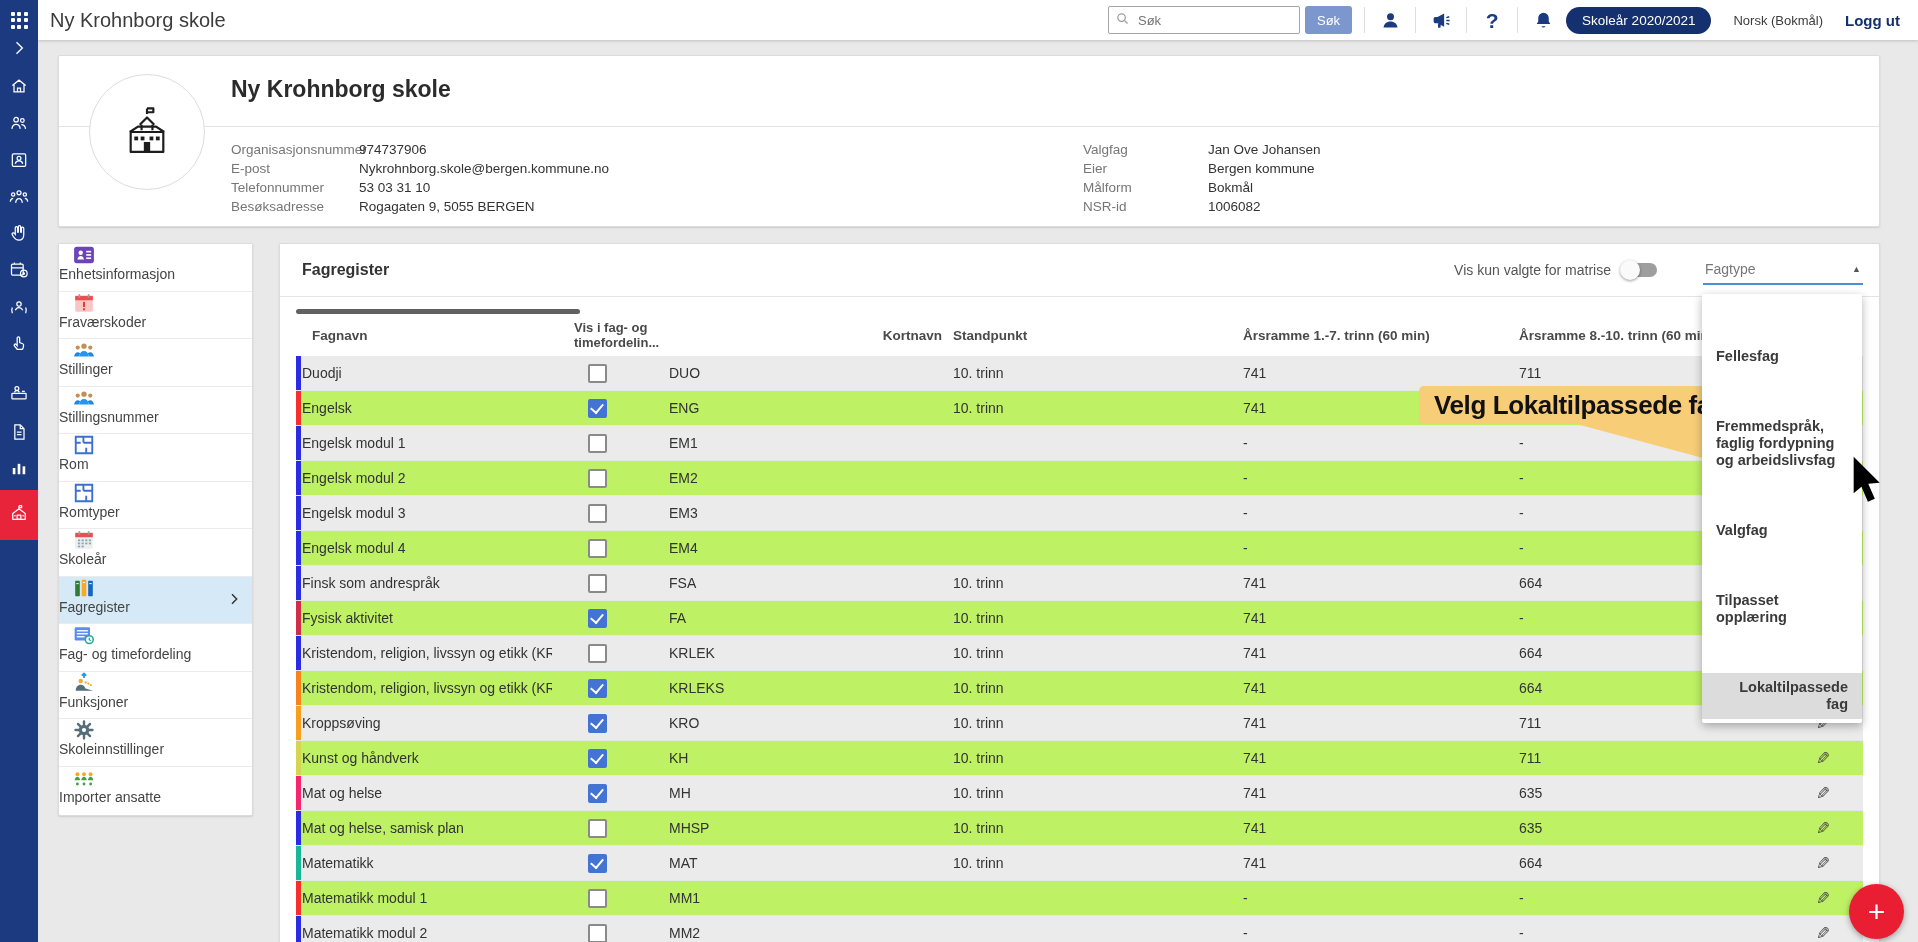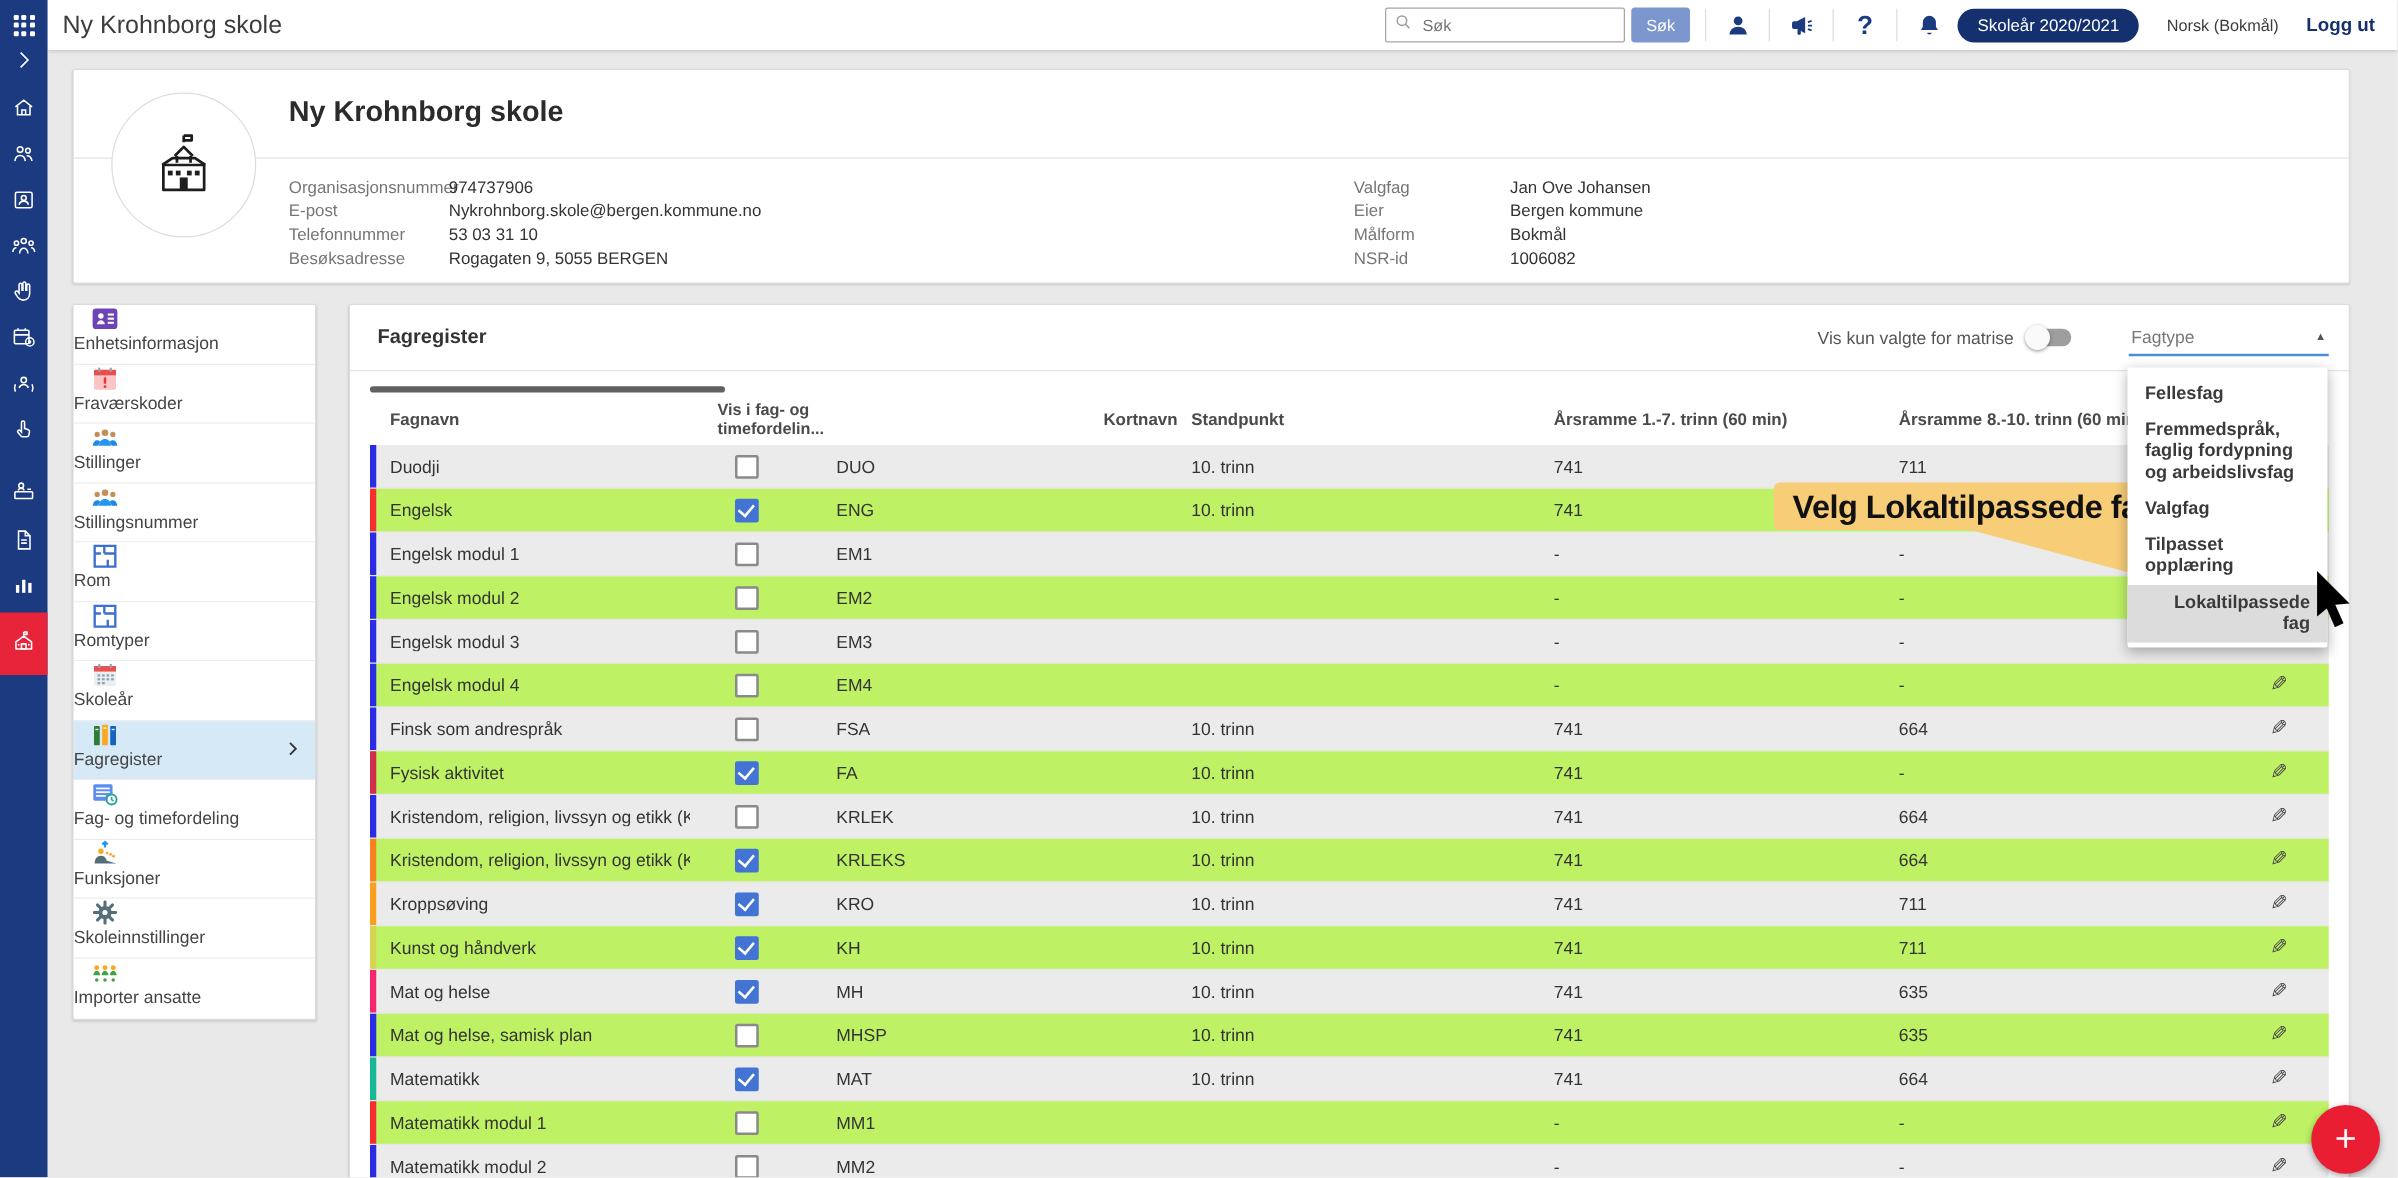--- a/index.html
+++ b/index.html
@@ -66,32 +66,32 @@
   .hscroll{margin-top:12px;height:5px;width:284px;background:#616161;border-radius:3px;cursor:pointer;}
   .thead,.trow{display:grid;grid-template-columns:6px 250px 90px 300px 290px 276px 276px 1fr;align-items:center;}
   .thead{height:42px;font-size:13.5px;font-weight:700;color:#4a4a4a;}
   .hdr-fagnavn{padding-left:10px;}
   .hdr-cb{transform:translateX(22px);width:88px;font-size:13px;line-height:15px;}
   .hdr-kortnavn{padding-left:27px;text-align:right;}
   .hdr-pad{padding-left:11px;}
   .trow{height:34px;font-size:14px;color:#333;border-bottom:1px solid #e6e6e6;background:#bef264;}
   .trow.alt{background:#ebebeb;}
   .stripe{width:5px;height:34px;}
-  .cell-fagnavn{padding-left:10px;white-space:nowrap;overflow:hidden;}
+  .cell-fagnavn{white-space:nowrap;overflow:hidden;}
   .cell-cb{display:flex;justify-content:center;}
   .cb{width:15px;height:15px;border:2px solid #8a8a8a;border-radius:2px;background:#fff;position:relative;cursor:pointer;}
   .cb.on{background:#4374d3;border-color:#4374d3;}
   .cb.on:after{content:"";position:absolute;left:3px;top:0px;width:6px;height:10px;border:solid #fff;border-width:0 2px 2px 0;transform:rotate(40deg);}
   .cell-kortnavn{padding-left:27px;}
   .cell-pad{padding-left:11px;}
   .cell-edit{display:flex;justify-content:center;}
   .pencil{font-family:"DejaVu Sans",sans-serif;font-size:17px;color:#4a4a4a;transform:scaleX(-1);cursor:pointer;}
   
   .dropdown{position:absolute;left:1702px;top:294px;width:160px;background:#fff;box-shadow:0 3px 10px rgba(0,0,0,.3);border-radius:2px;padding:7px 0 4px 0;z-index:40;}
-  .opt{padding:6px 14px;font-size:14.5px;font-weight:700;color:#3a3a3a;line-height:17px;cursor:pointer;}
+  .opt{padding:6px 14px;font-size:14.5px;font-weight:700;color:#3a3a3a;line-height:17px;cursor:pointer;margin-top:41px;}
   .opt.hl{background:#dcdcdc;text-align:right;}
   
   .callout{position:absolute;left:1419px;top:386px;height:38px;background:#f8cd78;border-radius:5px;display:flex;align-items:center;padding:0 15px;z-index:30;}
   .callout-text{font-size:26px;font-weight:600;color:#111;letter-spacing:-0.4px;white-space:nowrap;}
   .callout-tail{position:absolute;left:150px;top:36px;width:165px;height:43px;}
   
   .cursor{position:absolute;left:1850px;top:455px;z-index:60;}
   
   .fab{position:absolute;left:1849px;top:884px;width:55px;height:55px;border-radius:50%;background:#ea1e32;color:#fff;display:flex;align-items:center;justify-content:center;font-size:30px;font-weight:300;box-shadow:0 2px 6px rgba(0,0,0,.35);z-index:45;cursor:pointer;}
 </style>

